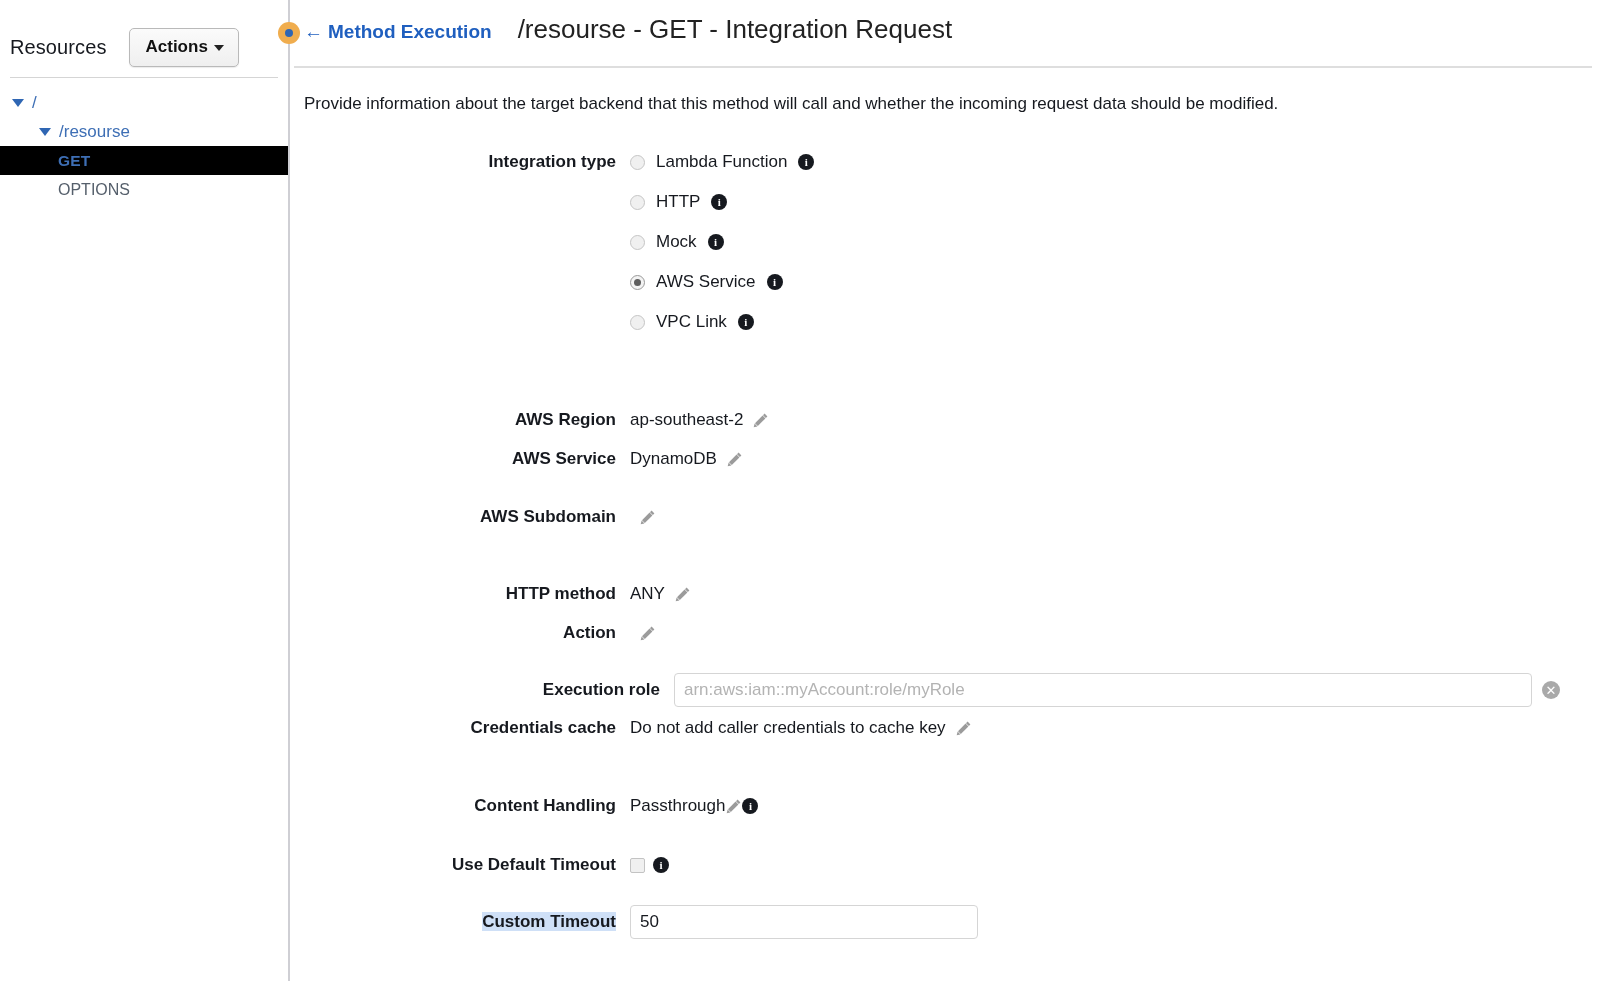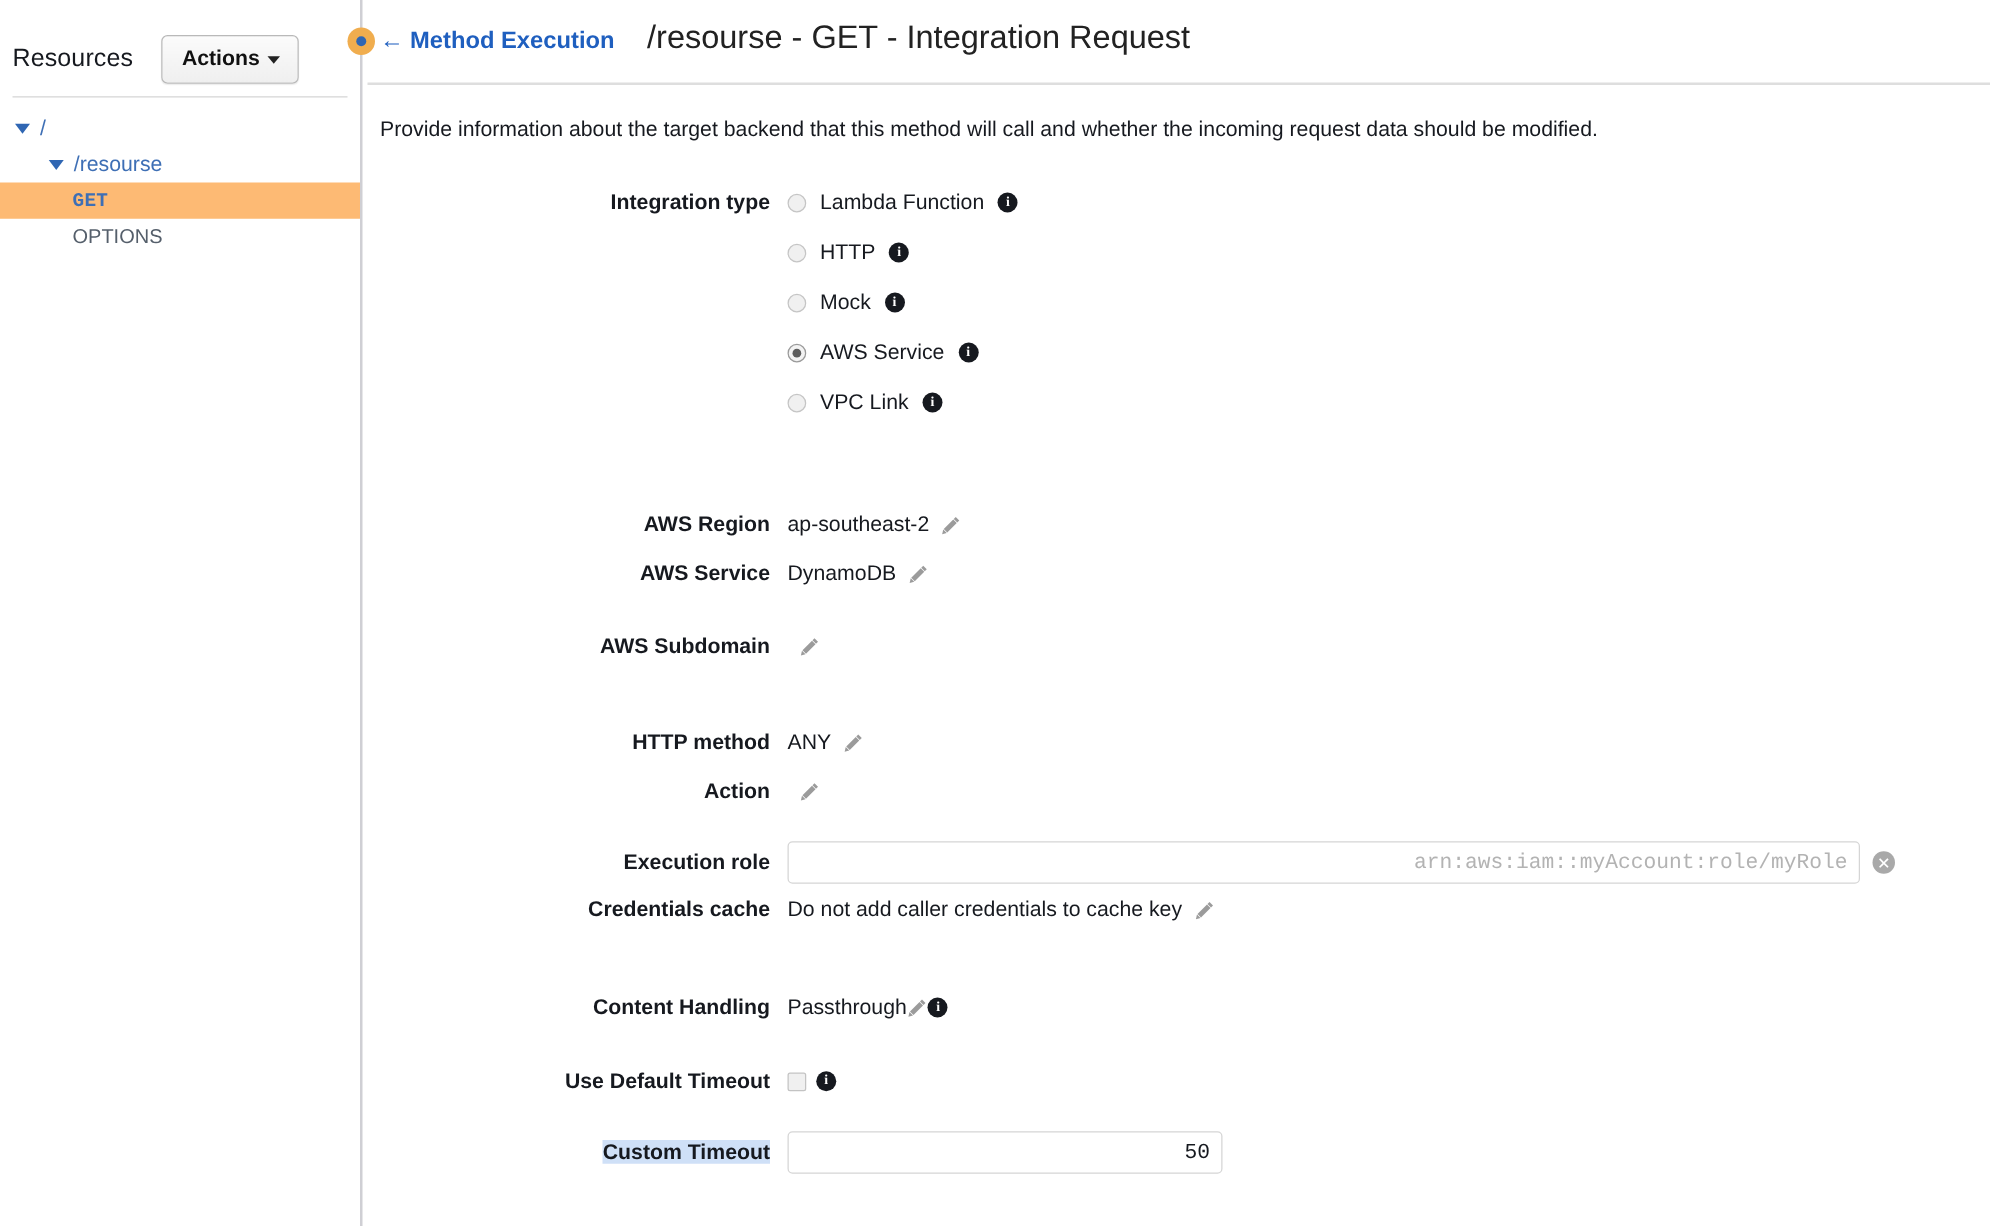--- a/index.html
+++ b/index.html
@@ -57,21 +57,21 @@
   .sidebar-hr {
     margin: 9px 10px 0 10px;
     height: 1px; background: #d5d5d5;
   }
   .tree { padding-top: 10px; font-size: 17px; }
   .tree-row {
     display: flex; align-items: center;
     height: 29px;
     cursor: pointer;
   }
-  .tree-row.sel { background: #fdba74; font-family: Liberation Mono, monospace; }
+  .tree-row.sel { background: #000000; }
   .tree-caret {
     width: 0; height: 0;
     border-left: 6px solid transparent;
     border-right: 6px solid transparent;
     border-top: 8px solid #2f66b3;
     margin-right: 8px;
   }
   .tree-link { color: #3e6fb5; }
   .tree-link.bold { font-weight: bold; font-size: 15.5px; letter-spacing: .2px; }
   .tree-plain { color: #555f6b; font-size: 16px; }
@@ -186,24 +186,23 @@
   }
 
   
   .text-input {
     height: 34px;
     border: 1px solid #d5d5d5;
     border-radius: 4px;
     background: #fff;
     padding: 0 9px;
     font-size: 17px;
-    font-family: Liberation Mono, monospace;
+    font-family: Liberation Sans, sans-serif;
     color: #16191f;
     outline: none;
-    text-align: right;
   }
   .text-input::placeholder { color: #b3b3b3; }
   .input-exec { width: 858px; }
   .input-timeout { width: 348px; }
 
   .clear-icon {
     width: 18px; height: 18px; border-radius: 50%;
     background: #a9a9a9; color: #fff;
     display: inline-flex; align-items: center; justify-content: center;
     font-size: 13px; line-height: 1; cursor: pointer;
@@ -373,21 +372,21 @@
         <div class="fval">
           <span></span>
           <svg class="pencil" width="17" height="17" viewBox="0 0 17 17">
             <path d="M12.6 1.6l2.8 2.8-1.6 1.6-2.8-2.8z" fill="#9b9b9b"></path>
             <path d="M10.6 3.6l2.8 2.8-7.6 7.6-2.8-2.8z" fill="#9b9b9b"></path>
             <path d="M2.6 11.6l2.8 2.8-3.7 0.9z" fill="#9b9b9b"></path>
           </svg>
         </div>
       </div>
 
-      <div class="frow" style="height:56px;align-items:center;">
+      <div class="frow" style="height:56px;align-items:center;padding-left:44px;">
         <div class="flabel">Execution role</div>
         <div class="fval" style="gap:0;">
           <input class="text-input input-exec" type="text" placeholder="arn:aws:iam::myAccount:role/myRole" style="">
           <span class="clear-icon">✕</span>
         </div>
       </div>
 
       <div class="frow" style="height:58px;align-items:flex-start;">
         <div class="flabel">Credentials cache</div>
         <div class="fval">

